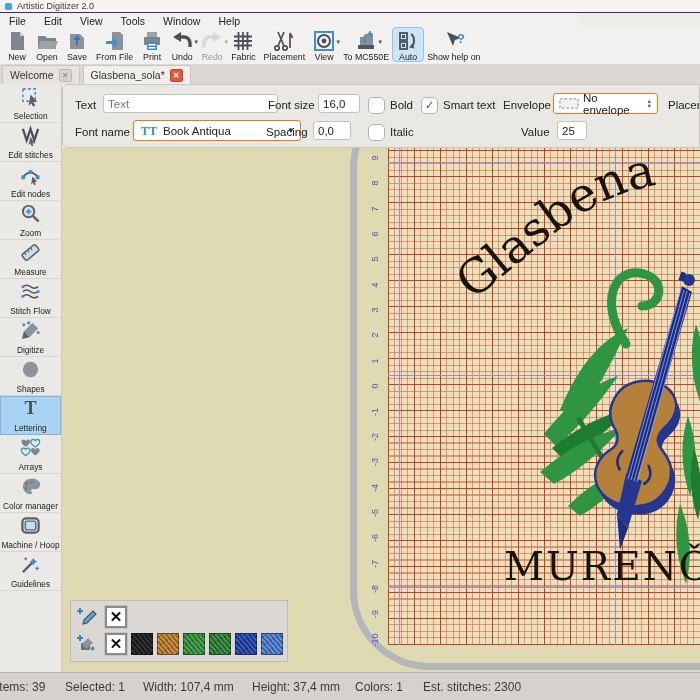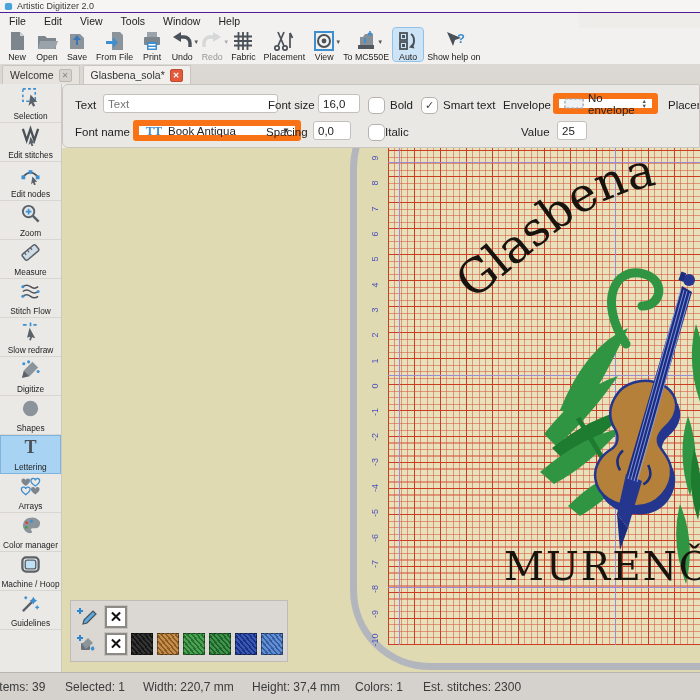--- a/index.html
+++ b/index.html
@@ -39,21 +39,21 @@
   .props{position:absolute;left:62px;top:84px;width:638px;height:64px;background:#eae8e4;
          border:1px solid #c9c6c1;border-radius:6px 0 0 6px;box-sizing:border-box;overflow:hidden;}
   .prow{position:absolute;height:22px;display:flex;align-items:center;}
   .plabel{font-size:11.5px;color:#222;white-space:nowrap;}
   .pinput{height:19px;background:#fff;border:1px solid #c4c1bc;border-radius:3px;font-size:11.5px;
           padding:0 4px;box-sizing:border-box;font-family:"Liberation Sans",sans-serif;color:#222;}
   .checkbox{width:15px;height:15px;background:#fff;border:1px solid #b5b2ad;border-radius:5px;
             font-size:11px;line-height:14px;text-align:center;color:#444;}
   .pill{height:20px;background:#fff;border:1px solid #b5b2ad;border-radius:10px;font-size:11px;
         display:flex;align-items:center;justify-content:center;color:#222;}
-  .dropdown{height:21px;background:#fff;border:6px solid #f97316;border-radius:3px;display:flex;
+  .dropdown{height:21px;background:#fff;border:1px solid #f97316;border-radius:3px;display:flex;
             align-items:center;gap:4px;padding:0 5px;box-sizing:border-box;font-size:11.5px;color:#222;}
   .spin{display:flex;flex-direction:column;font-size:5.5px;color:#555;line-height:5px;margin-left:auto;}
   .chev{font-size:8px;color:#333;margin-left:auto;}
   
   .sidebar{position:absolute;left:0;top:84px;width:62px;height:588px;background:#ebe9e6;
            border-right:1px solid #ccc9c4;box-sizing:border-box;}
   .stool{height:39px;display:flex;flex-direction:column;align-items:center;justify-content:center;
          border-bottom:1px solid #d9d6d2;box-sizing:border-box;}
   .stool .sicon{width:21px;height:21px;}
   .stool .slabel{font-size:8.3px;color:#222;white-space:nowrap;margin-top:4px;}
@@ -303,21 +303,21 @@
           <text x="11" y="13" font-size="14" font-weight="bold" font-family="serif" text-anchor="middle" fill="#3e8fd0">TT</text>
         </svg>
       </span>
     <span>Book Antiqua</span>
     <span class="chev">▼</span>
   </div>
   <div class="prow" style="top:36px;left:203px;">
     <span class="plabel">Spacing</span>
   </div>
   <input class="pinput" style="position: absolute; top: 36px; left: 250px; width: 38px;" value="0,0">
-  <div class="prow" style="top:36px;left:305px;">
+  <div class="prow" style="top:36px;left:305px;gap:5px;">
     <span class="checkbox"></span>
     <span class="plabel">Italic</span>
   </div>
   <div class="prow" style="top:36px;left:458px;">
     <span class="plabel">Value</span>
   </div>
   <input class="pinput" style="position: absolute; top: 36px; left: 494px; width: 30px;" value="25">
 </div>
 
 <div class="sidebar" id="sidebar">
@@ -377,31 +377,20 @@
         <svg viewBox="0 0 22 22">
           <g stroke="#4a5158" stroke-width="1.6" fill="none">
             <path d="M3 6q4-3 8 0t8 0M3 11q4-3 8 0t8 0M3 16q4-3 8 0t8 0"></path>
           </g>
           <circle cx="3" cy="6" r="1.6" fill="#3e8fd0"></circle>
           <circle cx="19" cy="11" r="1.6" fill="#3e8fd0"></circle>
           <circle cx="3" cy="16" r="1.6" fill="#3e8fd0"></circle>
         </svg>
       </span>
       <span class="slabel">Stitch Flow</span>
-    </div>
-    <div class="stool">
-      <span class="sicon">
-        <svg viewBox="0 0 22 22">
-          <g stroke="#3e8fd0" stroke-width="1.8">
-            <path d="M3 5h4M11 2.5v4M17.5 5h-3.5"></path>
-          </g>
-          <path d="M10 8l6 11-3.4-.8-1.2 3.3-1.8-.6 1.2-3.3-3.4 1z" fill="#5a6168"></path>
-        </svg>
-      </span>
-      <span class="slabel">Slow redraw</span>
     </div>
     <div class="stool">
       <span class="sicon">
         <svg viewBox="0 0 22 22">
           <path d="M13 3l6 6-9 9-6-6z" fill="#8b939b"></path>
           <path d="M4 12l-2 8 8-2z" fill="#5a6168"></path>
           <circle cx="4" cy="5" r="1.6" fill="#3e8fd0"></circle>
           <circle cx="9" cy="3" r="1.6" fill="#3e8fd0"></circle>
           <circle cx="19" cy="13" r="1.6" fill="#3e8fd0"></circle>
         </svg>
@@ -579,17 +568,17 @@
         <div class="swatch" style="background-color: rgb(42, 135, 56);"></div>
         <div class="swatch" style="background-color: rgb(35, 68, 174);"></div>
         <div class="swatch" style="background-color: rgb(77, 130, 214);"></div>
       </div>
   </div>
 </div>
 
 <div class="statusbar" id="statusbar">
     <span class="sitem" style="left: -4px;">Items: 39</span>
     <span class="sitem" style="left: 65px;">Selected: 1</span>
-    <span class="sitem" style="left: 143px;">Width: 220,7 mm</span>
+    <span class="sitem" style="left: 143px;">Width: 107,4 mm</span>
     <span class="sitem" style="left: 252px;">Height: 37,4 mm</span>
     <span class="sitem" style="left: 355px;">Colors: 1</span>
     <span class="sitem" style="left: 423px;">Est. stitches: 2300</span>
   </div>
 
 </body></html>

